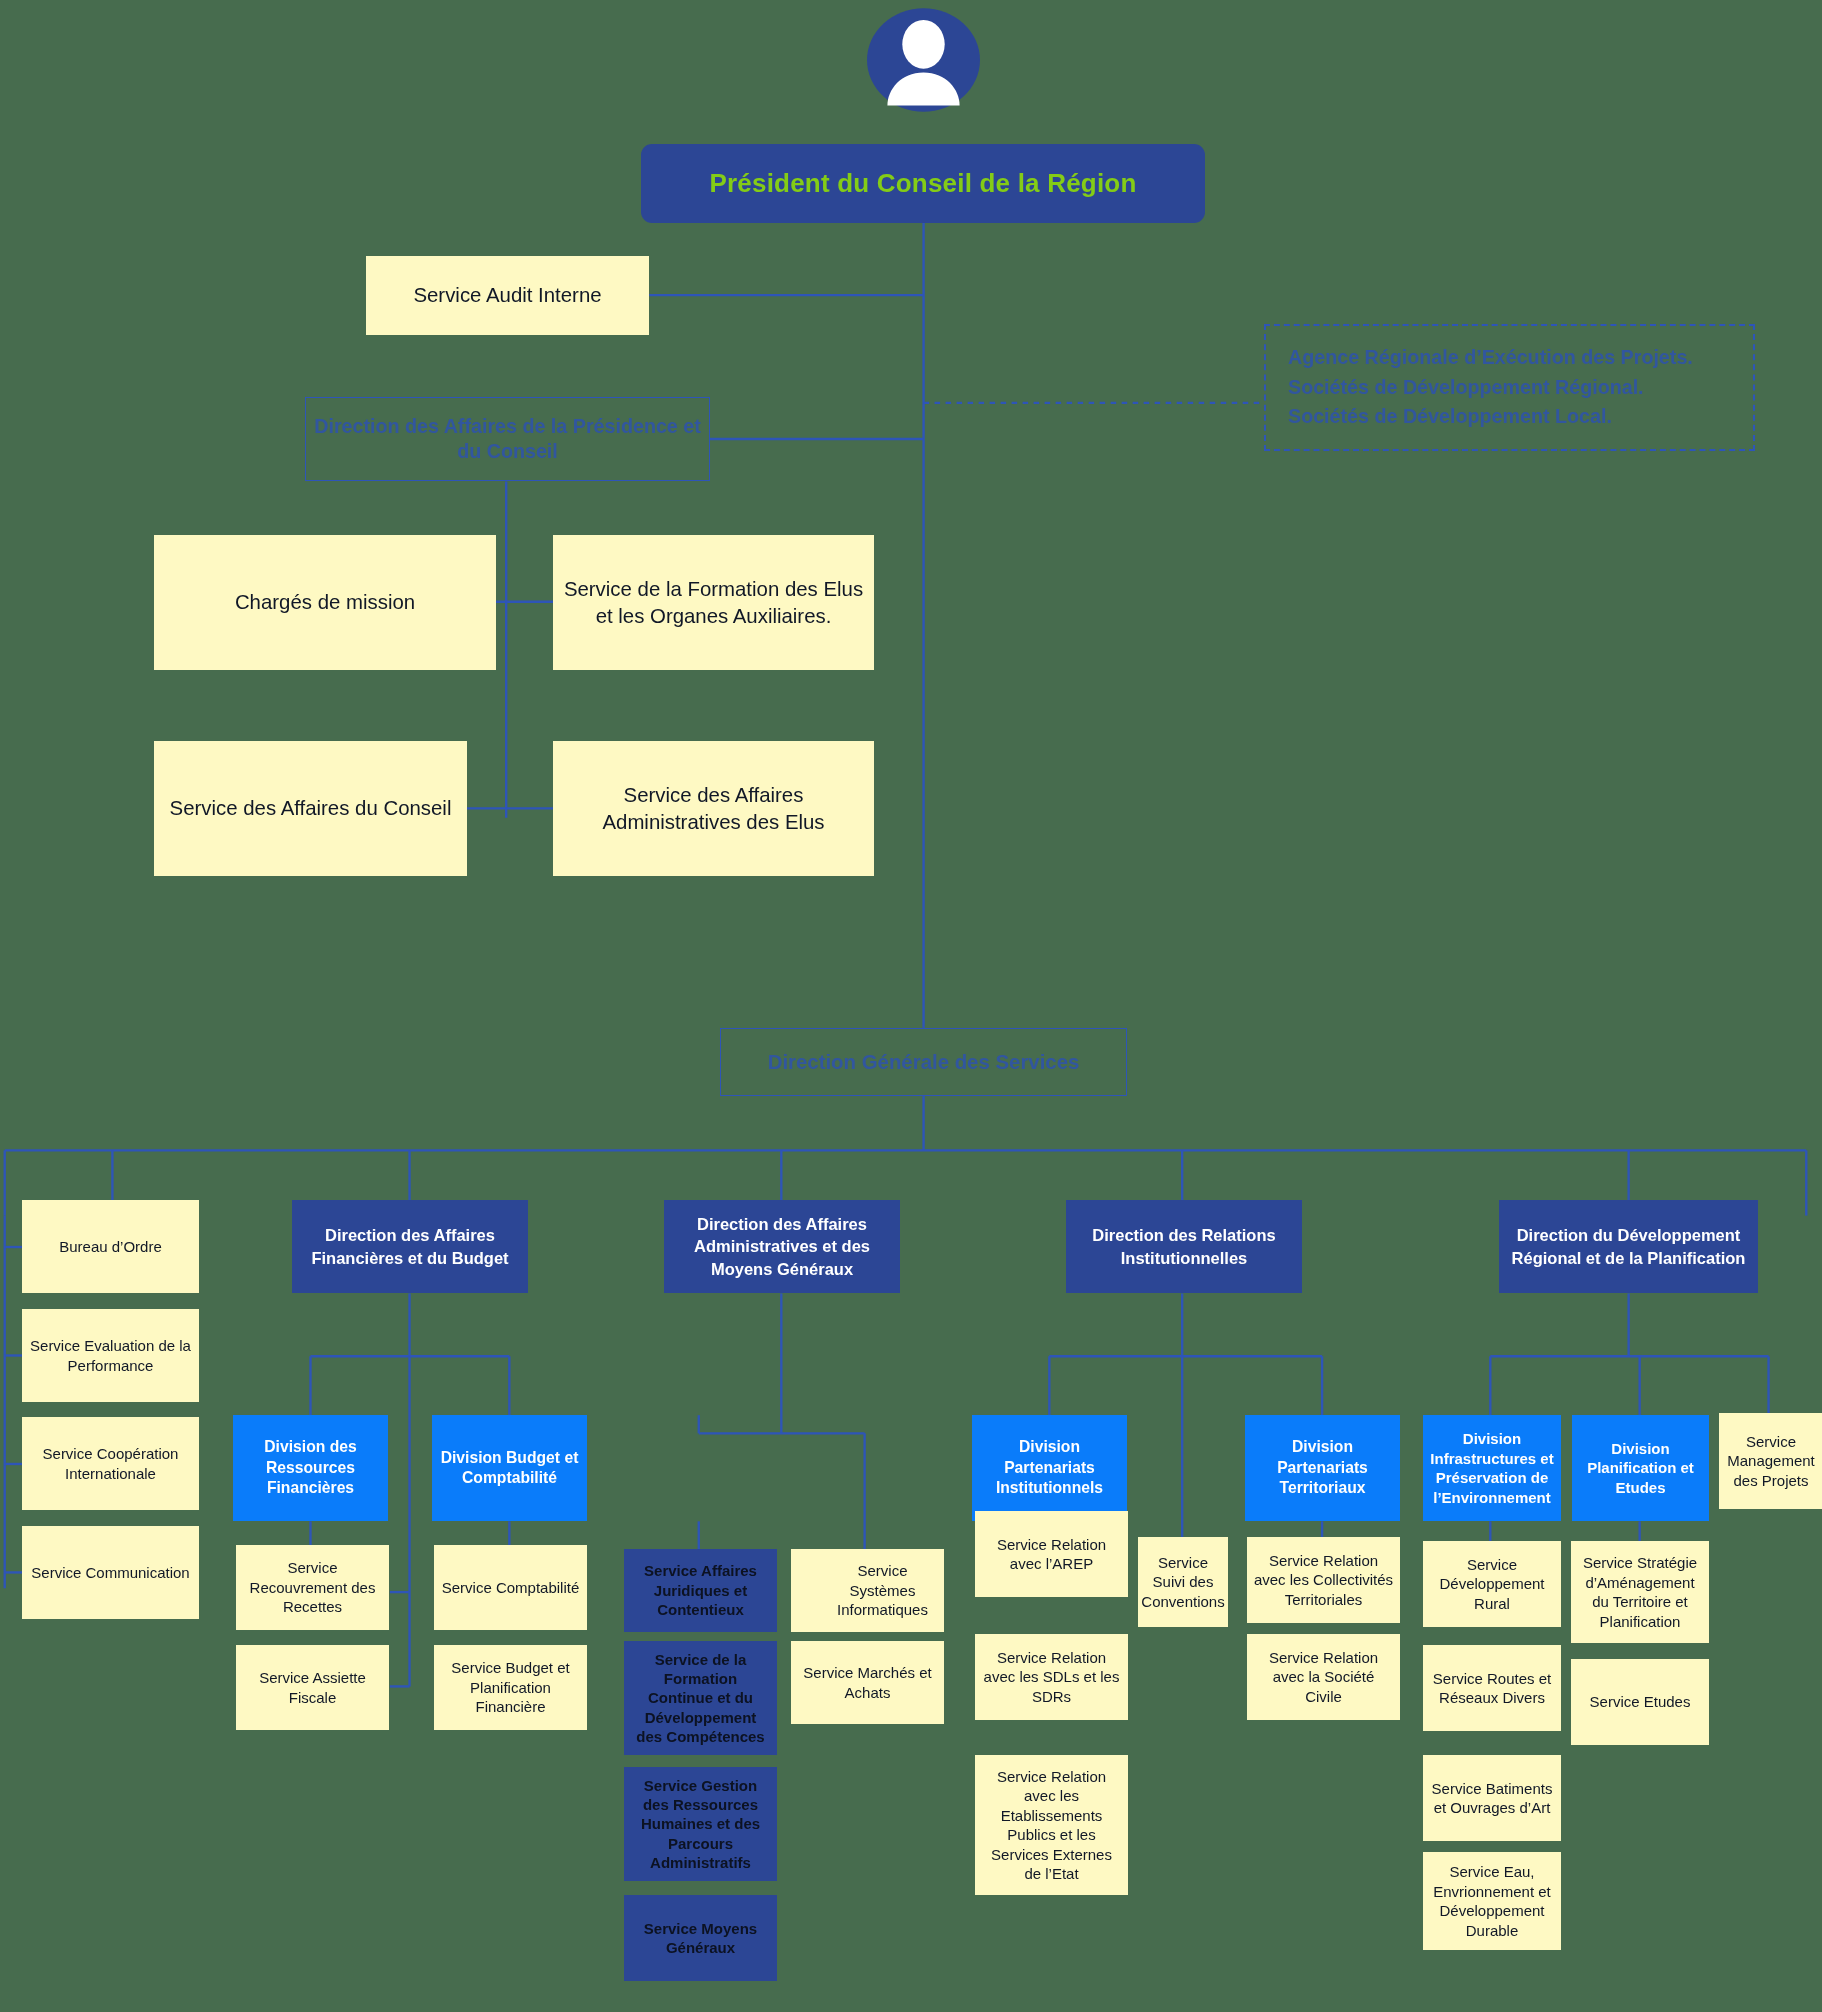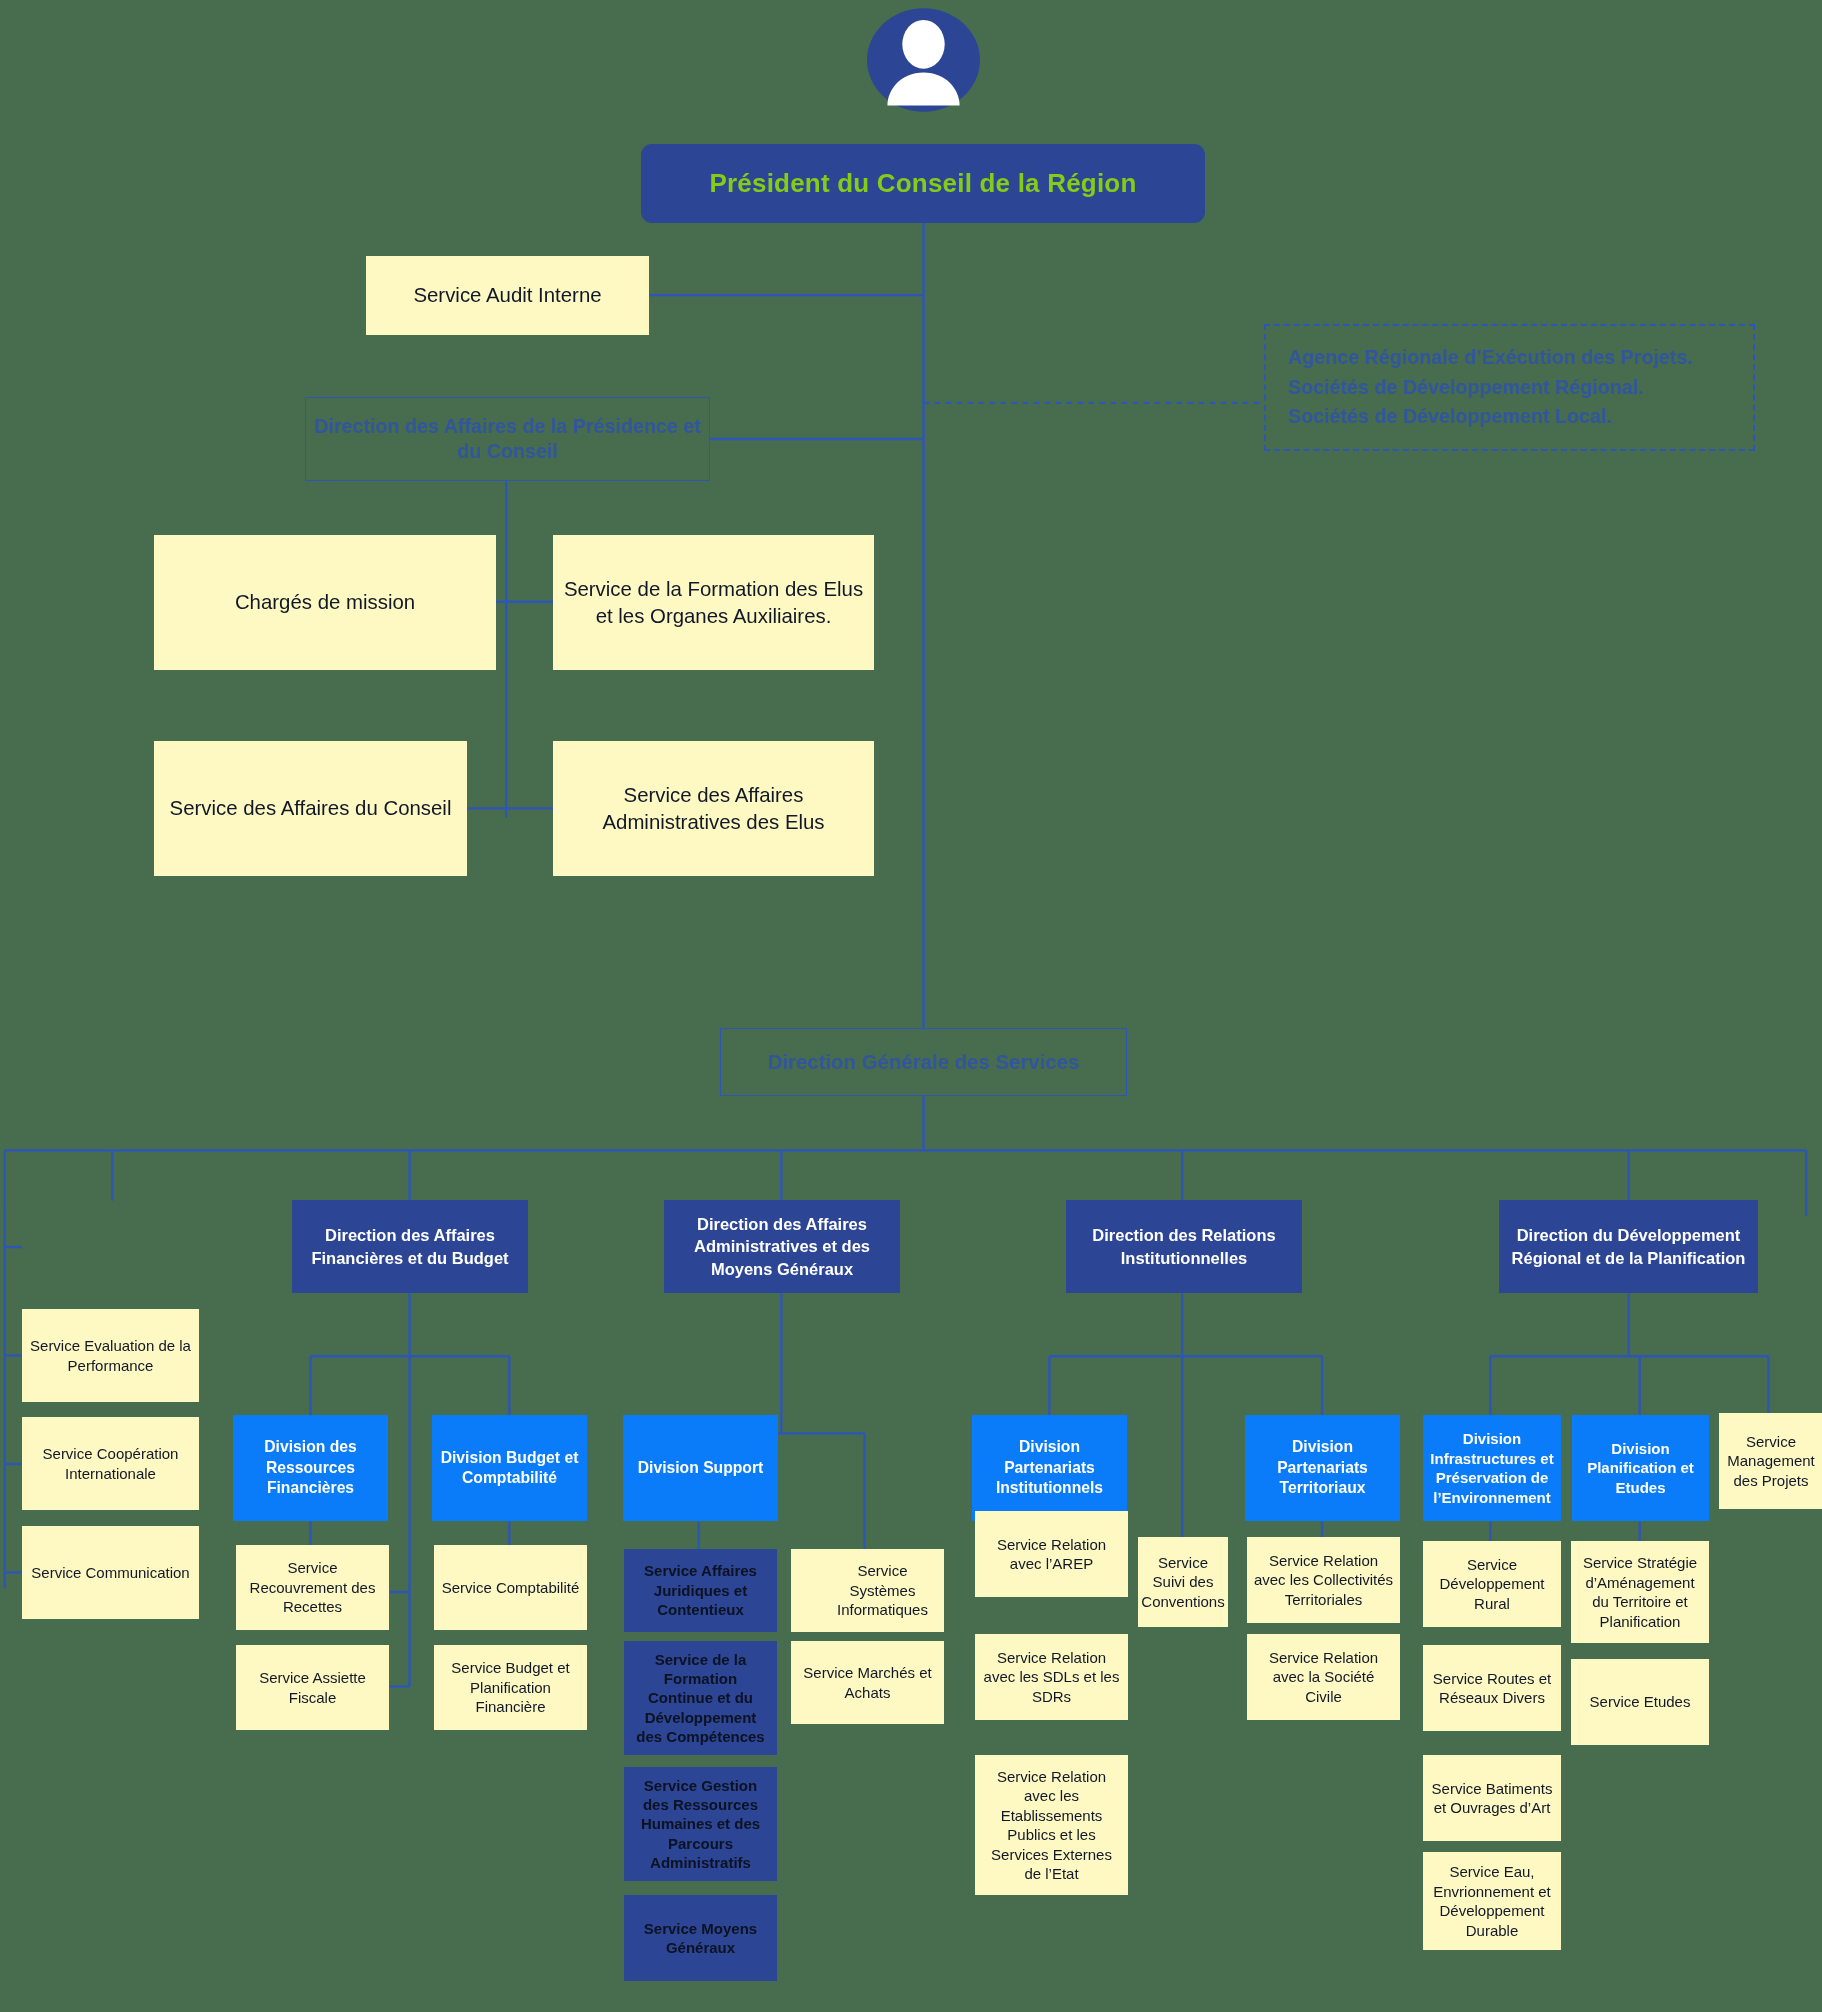--- a/index.html
+++ b/index.html
@@ -168,20 +168,23 @@
   </div>
 
   <div class="node v-light" style="left:553px;top:741px;width:321px;height:135px;font-size:20.4px;line-height:1.3;">
     <span class="lbl">Service des Affaires Administratives des Elus</span>
   </div>
 
   <div class="node v-outline" style="left:720px;top:1028px;width:407px;height:68px;font-size:20.4px;">
     <span class="lbl">Direction Générale des Services</span>
   </div>
 
+  <div class="node v-light" style="left:22px;top:1200px;width:177px;height:93px;font-size:15px;">
+    <span class="lbl">Bureau d’Ordre</span>
+  </div>
   <div class="node v-light" style="left:22px;top:1309px;width:177px;height:93px;font-size:15px;line-height:1.3;">
     <span class="lbl">Service Evaluation de la Performance</span>
   </div>
   <div class="node v-light" style="left:22px;top:1417px;width:177px;height:93px;font-size:15px;line-height:1.3;">
     <span class="lbl">Service Coopération Internationale</span>
   </div>
   <div class="node v-light" style="left:22px;top:1526px;width:177px;height:93px;font-size:15px;line-height:1.3;">
     <span class="lbl">Service Communication</span>
   </div>
 
@@ -206,23 +209,20 @@
     <span class="lbl">Service Comptabilité</span>
   </div>
   <div class="node v-light" style="left:434px;top:1645px;width:153px;height:85px;font-size:15px;line-height:1.3;">
     <span class="lbl">Service Budget et Planification Financière</span>
   </div>
 
   <div class="node v-direction" style="left:664px;top:1200px;width:236px;height:93px;font-size:16.5px;line-height:1.35;">
     <span class="lbl">Direction des Affaires Administratives et des Moyens Généraux</span>
   </div>
 
-  <div class="node v-division" style="left:623px;top:1415px;width:155px;height:106px;font-size:15.7px;">
-    <span class="lbl">Division Support</span>
-  </div>
 
   <div class="node v-darkservice" style="left:624px;top:1549px;width:153px;height:83px;font-size:15px;line-height:1.3;">
     <span class="lbl">Service Affaires Juridiques et Contentieux</span>
   </div>
   <div class="node v-darkservice" style="left:624px;top:1641px;width:153px;height:114px;font-size:15px;line-height:1.28;">
     <span class="lbl">Service de la Formation Continue et du Développement des Compétences</span>
   </div>
   <div class="node v-darkservice" style="left:624px;top:1767px;width:153px;height:114px;font-size:15px;line-height:1.28;">
     <span class="lbl">Service Gestion des Ressources Humaines et des Parcours Administratifs</span>
   </div>

